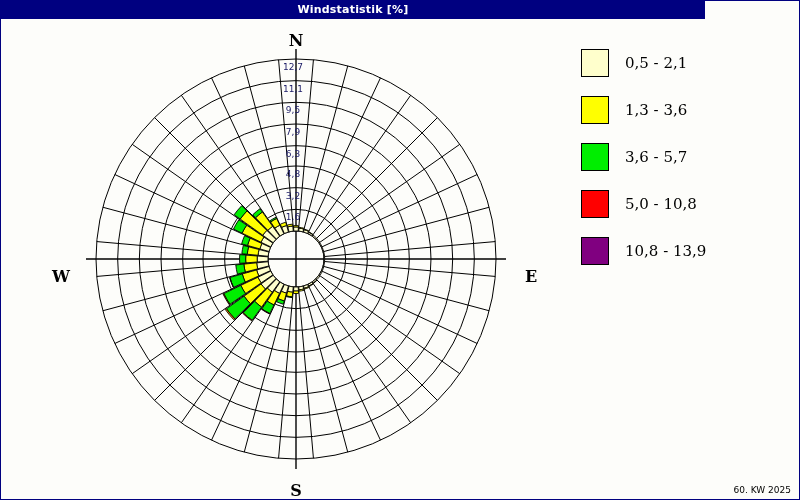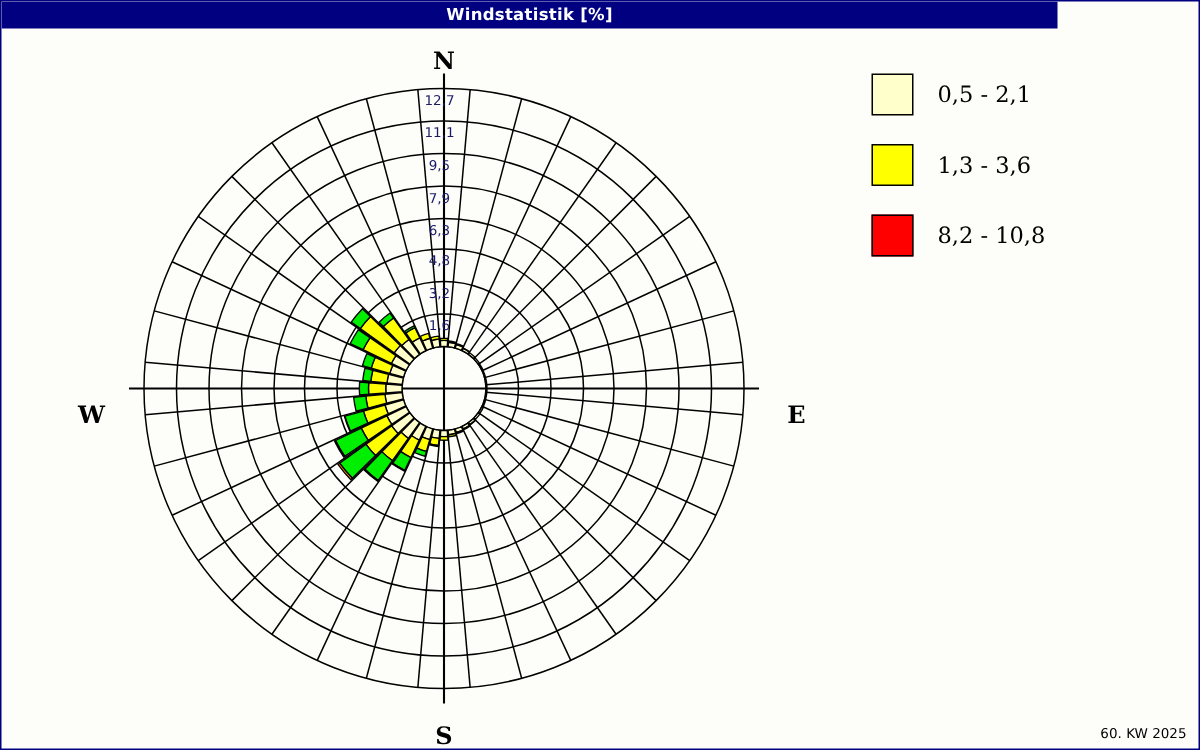--- a/index.html
+++ b/index.html
@@ -262,19 +262,27 @@
   <div id="legend">
       <div class="legend-row">
         <div class="legend-swatch" style="background: rgb(255, 255, 204);"></div>
         <div class="legend-text">0,5 - 2,1</div>
       </div>
       <div class="legend-row">
         <div class="legend-swatch" style="background: rgb(255, 255, 0);"></div>
         <div class="legend-text">1,3 - 3,6</div>
       </div>
       <div class="legend-row">
+        <div class="legend-swatch" style="background: rgb(0, 238, 0);"></div>
+        <div class="legend-text">3,6 - 5,7</div>
+      </div>
+      <div class="legend-row">
         <div class="legend-swatch" style="background: rgb(255, 0, 0);"></div>
-        <div class="legend-text">8,2 - 10,8</div>
+        <div class="legend-text">5,0 - 10,8</div>
+      </div>
+      <div class="legend-row">
+        <div class="legend-swatch" style="background: rgb(128, 0, 128);"></div>
+        <div class="legend-text">10,8 - 13,9</div>
       </div>
     </div>
 
   <div id="footer">60. KW 2025</div>
 </div>
 
 </body></html>

